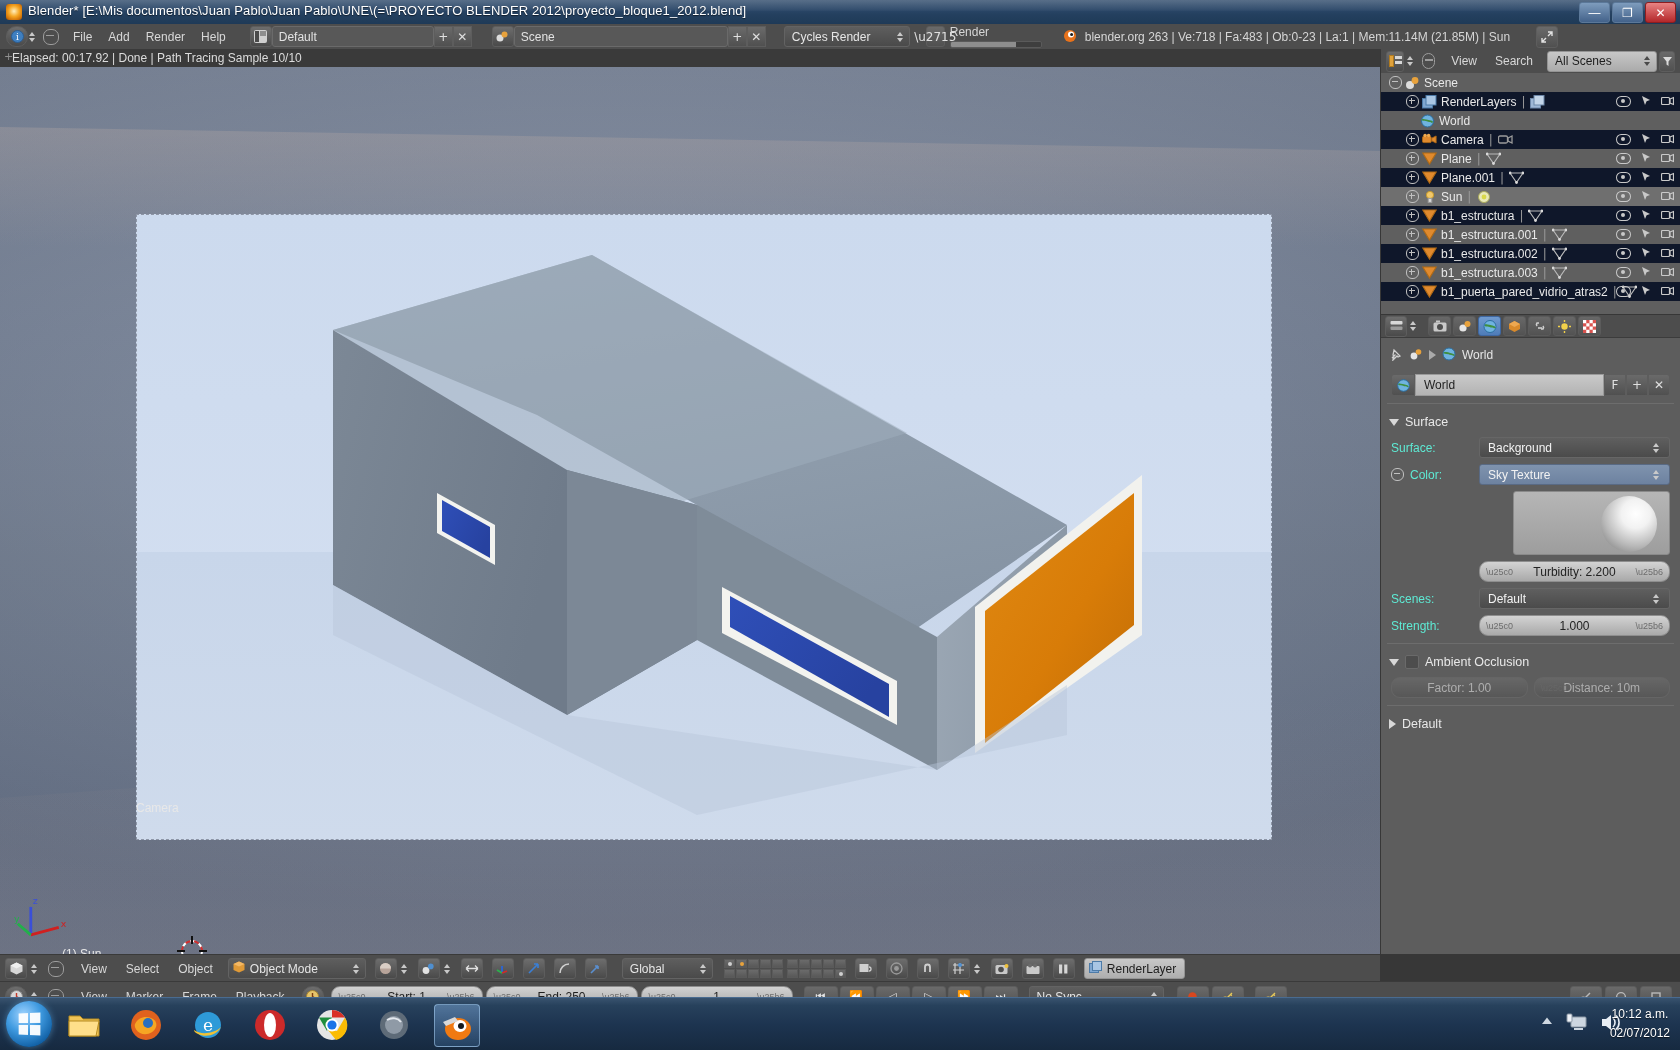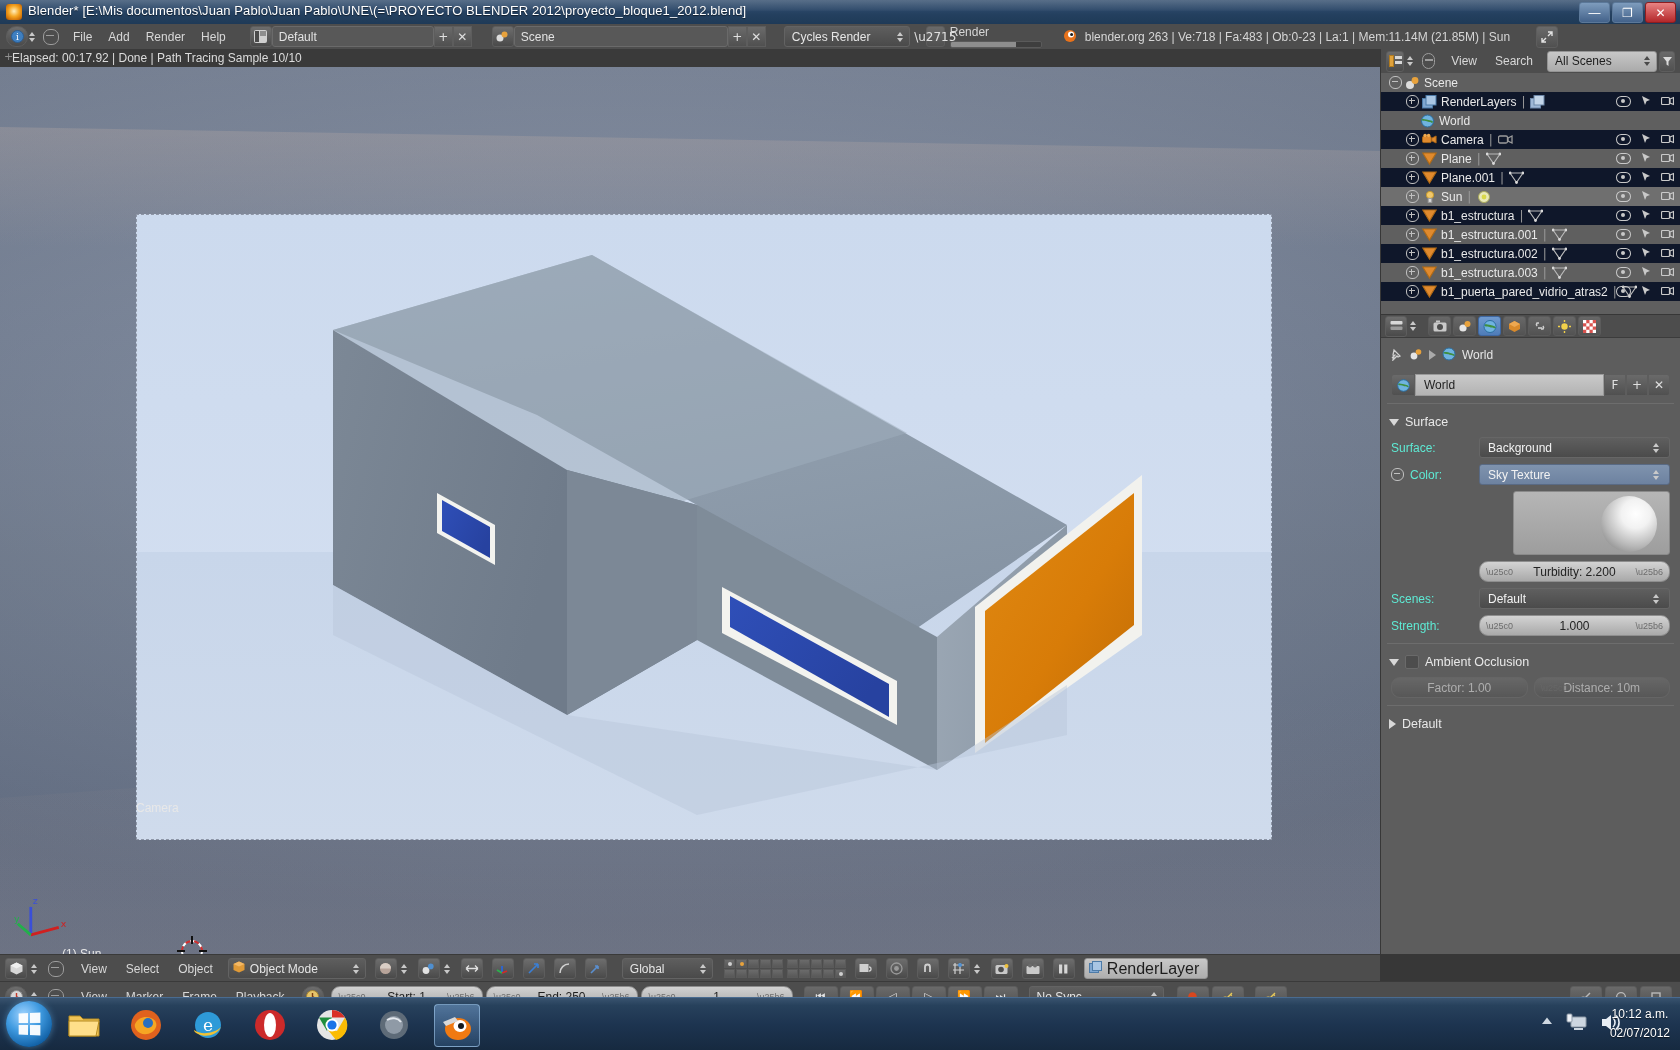--- a/index.html
+++ b/index.html
@@ -1055,21 +1055,21 @@
             <rect x="7.2" y="1.5" width="3.2" height="9" fill="#d5d5d5"></rect>
           </svg>
       </div>
       <div style="display:flex;align-items:center;gap:4px;margin-left:6px;background:linear-gradient(180deg,#c8c8c8,#aeaeae);border:1px solid #949494;border-radius:3px;height:19px;padding:0 8px 0 4px;">
         <span>
           <svg width="14" height="13" viewBox="0 0 14 13">
               <rect x="0.5" y="2.5" width="9" height="9" fill="#7fa6d0" stroke="#4d7ba8"></rect>
               <rect x="3.5" y="0.5" width="9" height="9" fill="#a9c6e4" stroke="#4d7ba8"></rect>
             </svg>
         </span>
-        <span style="font-size:16px;color:#1d1d1d;font-family:'Liberation Sans',sans-serif;">RenderLayer</span>
+        <span style="font-size:12px;color:#1d1d1d;font-family:'Liberation Sans',sans-serif;">RenderLayer</span>
       </div>
     </div>
 
     <div class="timeline">
       <div class="hdr-ico round" style="margin-left:5px;">
         <svg width="13" height="13" viewBox="0 0 13 13">
             <circle cx="6.5" cy="6.5" r="6" fill="#d8d8d8" stroke="#8a8a8a"></circle>
             <path d="M6.5 3v3.5l2.5 1.5" stroke="#c0392b" stroke-width="1.4" fill="none"></path>
           </svg>
       </div>

